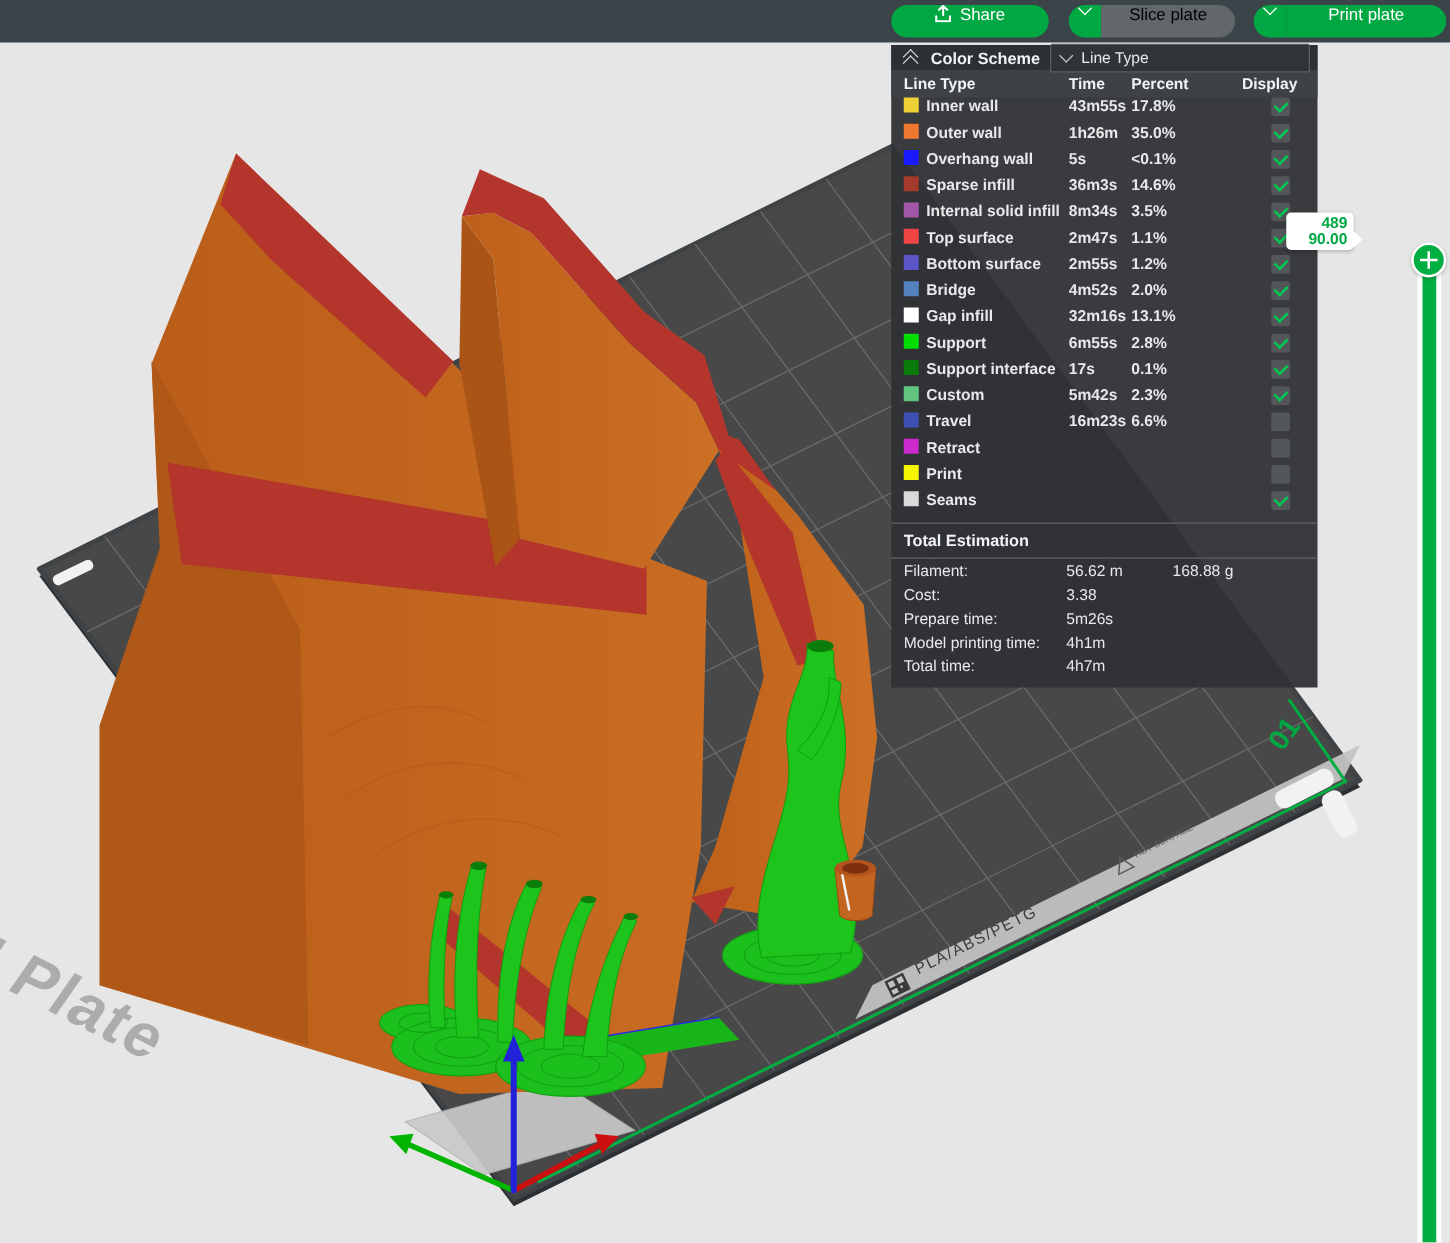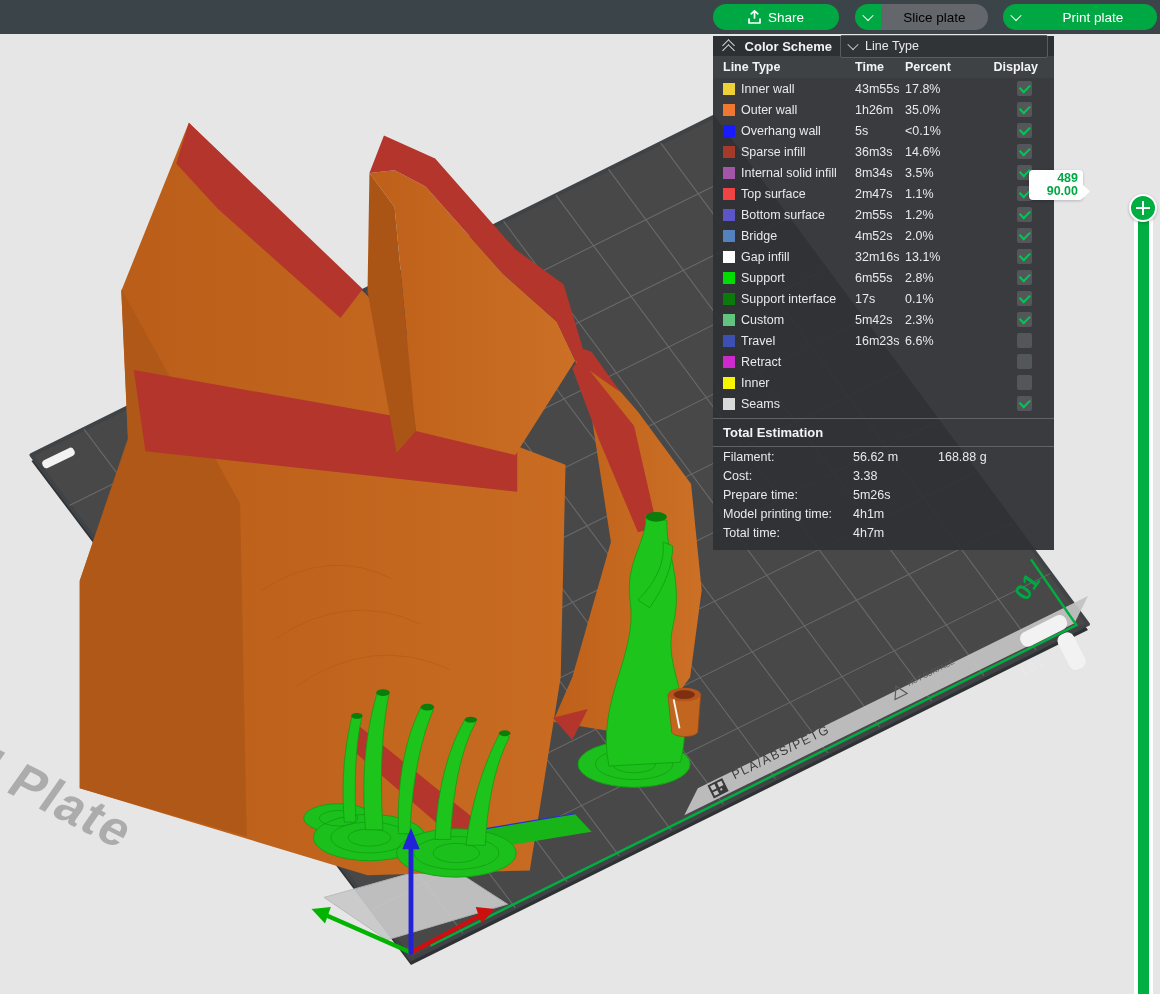--- a/index.html
+++ b/index.html
@@ -1,21 +1,21 @@
 <!DOCTYPE html>
 <html><head>
 <meta charset="utf-8">
 <style>
   html,body{margin:0;padding:0;width:1160px;height:994px;overflow:hidden;
     font-family:"Liberation Sans",sans-serif;background:#E6E6E6;}
   #app{position:relative;width:1160px;height:994px;}
 
   
   #topbar{position:absolute;left:0;top:0;width:1160px;height:34px;background:#3B4449;}
-  .pill{position:absolute;top:4px;height:26px;display:flex;align-items:center;justify-content:center;
+  .pill{position:absolute;top:4px;height:26px;display:flex;justify-content:center;
     color:#fff;font-size:13.5px;cursor:pointer;box-sizing:border-box;}
   #share-btn{left:713px;width:126px;background:#00A843;border-radius:13px;gap:7px;}
   .chev-btn{width:26px;background:#00A843;border-radius:13px 0 0 13px;}
   #slice-chev{left:855px;} #print-chev{left:1003px;}
   #slice-btn{left:881px;width:107px;background:#63676C;color:#000000;border-radius:0 13px 13px 0;}
   #print-btn{left:1029px;width:128px;background:#00A843;border-radius:0 13px 13px 0;}
   .chevron{display:inline-block;width:7px;height:7px;border-left:1.6px solid #fff;border-bottom:1.6px solid #fff;
     transform:rotate(-45deg) translate(1px,-1px);}
 
   
@@ -26,21 +26,21 @@
     color:#E8E9EA;font-size:12.5px;}
   #panel-header{height:20px;background:#2C3033;display:flex;align-items:center;padding:0 6px 0 10px;gap:8px;}
   #collapse-icon{width:14px;height:12px;position:relative;cursor:pointer;}
   .chevup{position:absolute;left:1px;width:8px;height:8px;border-left:1.8px solid #DADBDC;border-top:1.8px solid #DADBDC;transform:rotate(45deg);}
   #panel-title{font-weight:bold;font-size:13px;color:#F2F3F4;white-space:nowrap;}
   #view-select{margin-left:auto;width:196px;height:21px;background:#303437;border:1px solid #5A5D5F;border-radius:2px;
     display:flex;align-items:center;gap:8px;padding:0 8px;cursor:pointer;}
   #view-select .chevron{border-color:#C9CBCC;}
   #table-head{height:22px;background:#3E4245;display:flex;align-items:center;font-weight:bold;color:#F2F3F4;}
   .col-label{width:132px;padding-left:10px;} .col-time{width:50px;} .col-pct{width:86px;} .col-disp{flex:1;padding-right:16px;text-align:right;}
-  .lt-row{height:21px;display:flex;align-items:center;}
+  .lt-row{height:21px;display:flex;font-weight:bold;}
   .lt-row .swatch{width:12px;height:12px;margin:0 6px 0 10px;flex:none;}
   .lt-row .lbl{width:114px;white-space:nowrap;overflow:hidden;}
   .lt-row .time{width:50px;} .lt-row .pct{width:86px;}
   .lt-row .disp{flex:1;display:flex;justify-content:flex-end;padding-right:22px;}
   .cbox{width:15px;height:15px;background:#53575A;border-radius:2px;display:flex;align-items:center;justify-content:center;cursor:pointer;}
   .cbox.checked::after{content:"";width:8px;height:4.5px;border-left:2px solid #00C853;border-bottom:2px solid #00C853;
     transform:rotate(-45deg) translate(0.5px,-1px);}
   #total-sec{border-top:1px solid #606365;margin-top:4px;}
   #total-title{font-weight:bold;font-size:13px;color:#F2F3F4;padding:6px 10px;border-bottom:1px solid #606365;}
   .tot-row{height:19px;display:flex;align-items:center;padding-left:10px;}
@@ -396,21 +396,21 @@
     <span class="time"></span>
     <span class="pct"></span>
     <span class="disp">
             <span class="cbox"></span>
           </span>
   </div>
 
 
   <div class="lt-row">
     <span class="swatch" style="background: rgb(246, 246, 0);"></span>
-    <span class="lbl">Inner</span>
+    <span class="lbl">Print</span>
     <span class="time"></span>
     <span class="pct"></span>
     <span class="disp">
             <span class="cbox"></span>
           </span>
   </div>
 
   <div class="lt-row">
     <span class="swatch" style="background: rgb(217, 217, 217);"></span>
     <span class="lbl">Seams</span>

